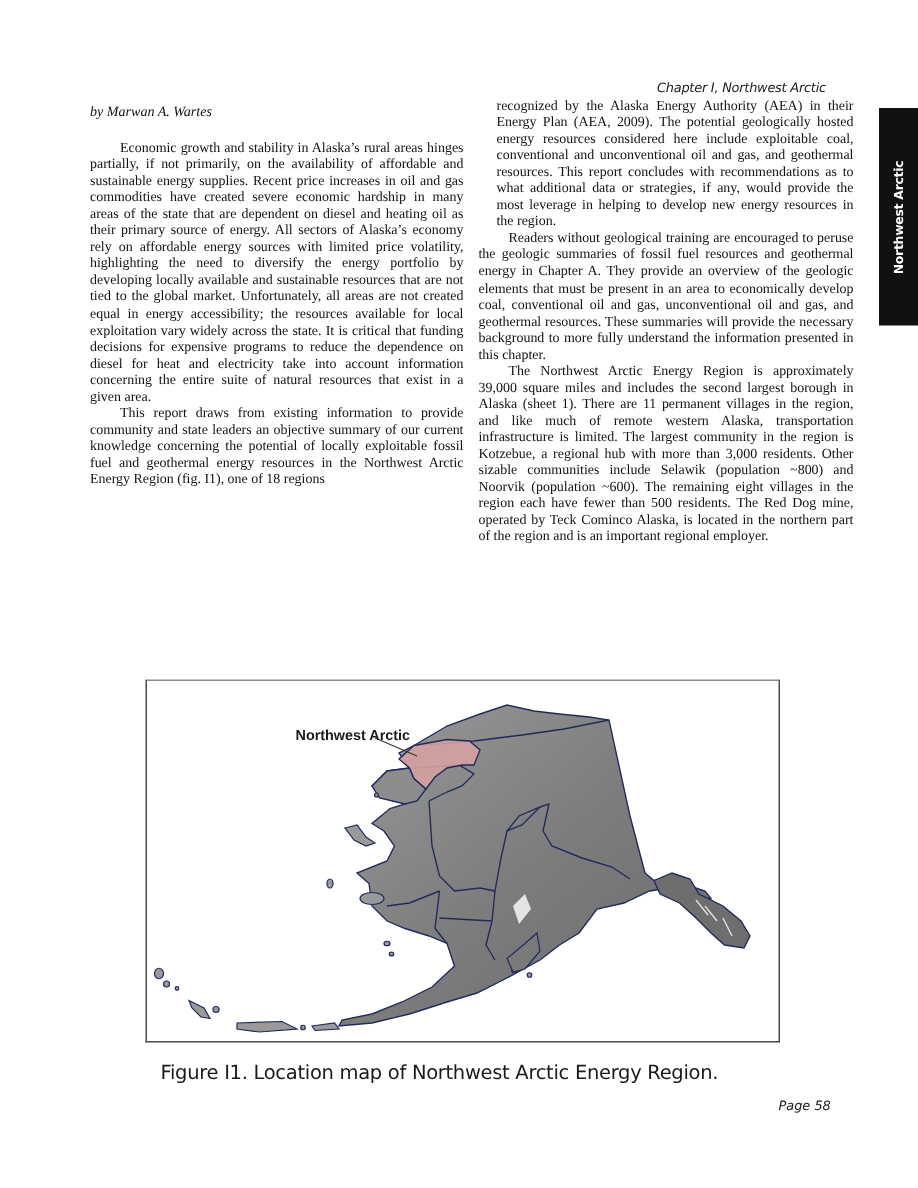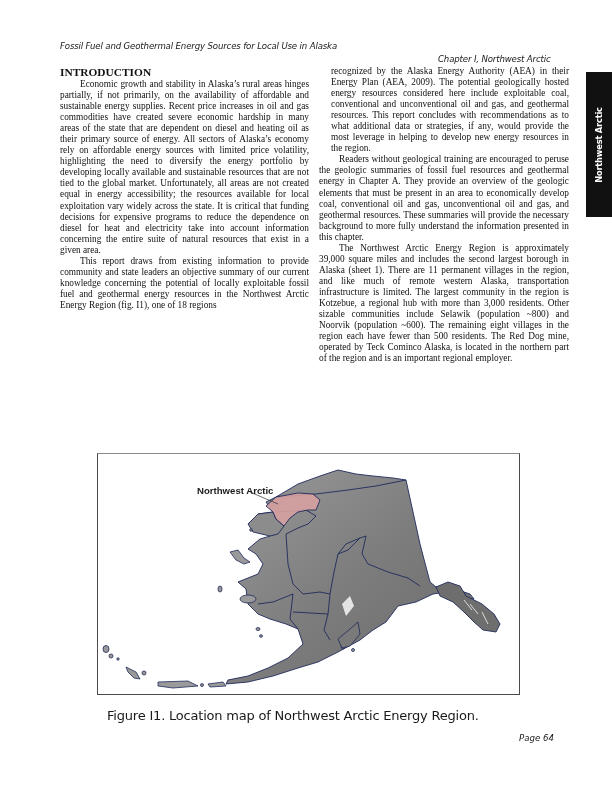--- a/index.html
+++ b/index.html
@@ -59,30 +59,29 @@
   }
   .page-number {
     position: absolute; left: 519px; top: 733px;
     font-family: "DejaVu Sans", sans-serif; font-style: italic; font-size: 8.6px; color: #1a1a1a;
   }
 </style>
 </head>
 <body>
 
 <div class="running-head">
-  <span class="left">Fossil Fuel and Geothermal Energy Sources for Local Use in Alaska</span>
   <span class="right">Chapter I, Northwest Arctic</span>
 </div>
 
 <div class="side-tab">
   <span>Northwest Arctic</span>
 </div>
 
 <div class="column col-left">
-  <h2 class="h1">INTRODUCTION</h2>
+  <div class="byline">by Marwan A. Wartes</div>
   <p>Economic growth and stability in Alaska’s rural areas hinges partially, if not primarily, on the availability of affordable and sustainable energy supplies. Recent price increases in oil and gas commodities have created severe economic hardship in many areas of the state that are dependent on diesel and heating oil as their primary source of energy. All sectors of Alaska’s economy rely on affordable energy sources with limited price volatility, highlighting the need to diversify the energy portfolio by developing locally available and sustainable resources that are not tied to the global market. Unfortunately, all areas are not created equal in energy accessibility; the resources available for local exploitation vary widely across the state. It is critical that funding decisions for expensive programs to reduce the dependence on diesel for heat and electricity take into account information concerning the entire suite of natural resources that exist in a given area.</p>
   <p>This report draws from existing information to provide community and state leaders an objective summary of our current knowledge concerning the potential of locally exploitable fossil fuel and geothermal energy resources in the Northwest Arctic Energy Region (fig. I1), one of 18 regions</p>
 </div>
 
 <div class="column col-right">
   <p class="noindent">recognized by the Alaska Energy Authority (AEA) in their Energy Plan (AEA, 2009). The potential geologically hosted energy resources considered here include exploitable coal, conventional and unconventional oil and gas, and geothermal resources. This report concludes with recommendations as to what additional data or strategies, if any, would provide the most leverage in helping to develop new energy resources in the region.</p>
   <p>Readers without geological training are encouraged to peruse the geologic summaries of fossil fuel resources and geothermal energy in Chapter A. They provide an overview of the geologic elements that must be present in an area to economically develop coal, conventional oil and gas, unconventional oil and gas, and geothermal resources. These summaries will provide the necessary background to more fully understand the information presented in this chapter.</p>
   <p>The Northwest Arctic Energy Region is approximately 39,000 square miles and includes the second largest borough in Alaska (sheet 1). There are 11 permanent villages in the region, and like much of remote western Alaska, transportation infrastructure is limited. The largest community in the region is Kotzebue, a regional hub with more than 3,000 residents. Other sizable communities include Selawik (population ~800) and Noorvik (population ~600). The remaining eight villages in the region each have fewer than 500 residents. The Red Dog mine, operated by Teck Cominco Alaska, is located in the northern part of the region and is an important regional employer.</p>
 </div>
 
@@ -146,13 +145,13 @@
     </g>
 
     <path d="M 240 185 L 252 175 L 260 168 L 262 180 L 252 192 L 244 194 Z" fill="#7a7a7a" stroke="#1f2a5c" stroke-width="0.8"></path>
     <path d="M 244 150 L 252 142 L 256 152 L 248 162 Z" fill="#ffffff" stroke="none" opacity="0.8"></path>
   </svg>
   <div class="map-label">Northwest Arctic</div>
 </div>
 
 <div class="figure-caption">Figure I1. Location map of Northwest Arctic Energy Region.</div>
 
-<div class="page-number">Page 64</div>
+<div class="page-number">Page 58</div>
 
 </body></html>

